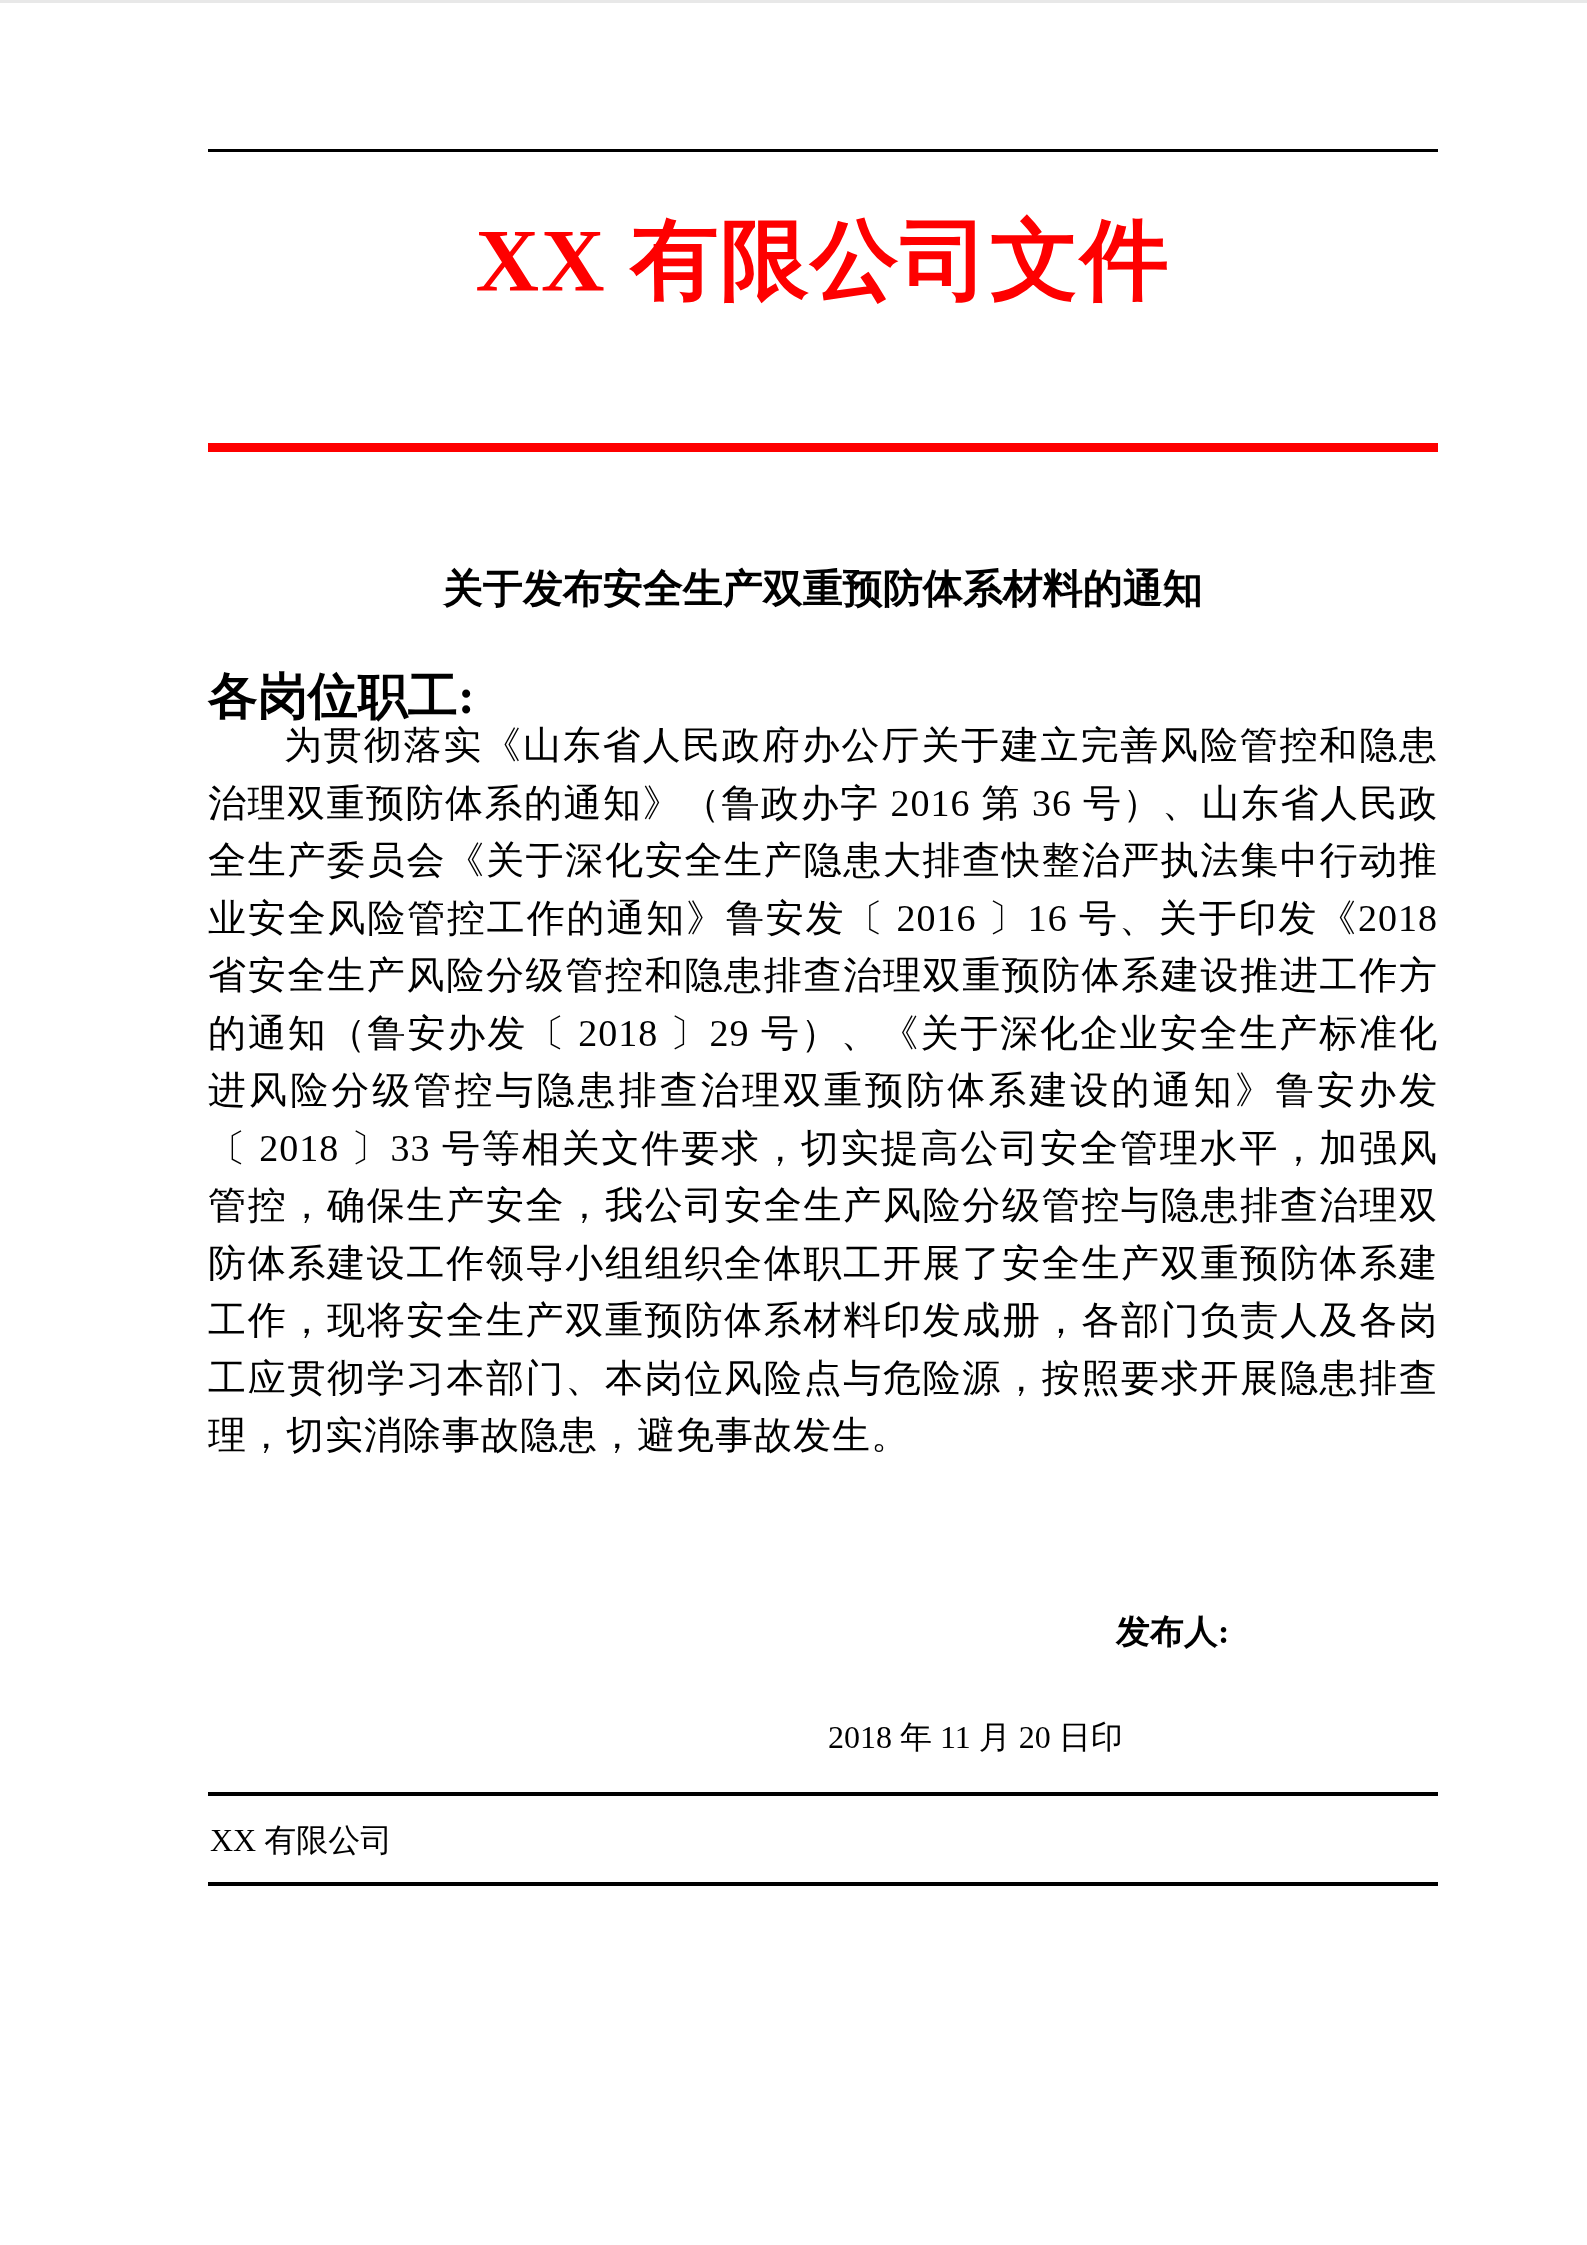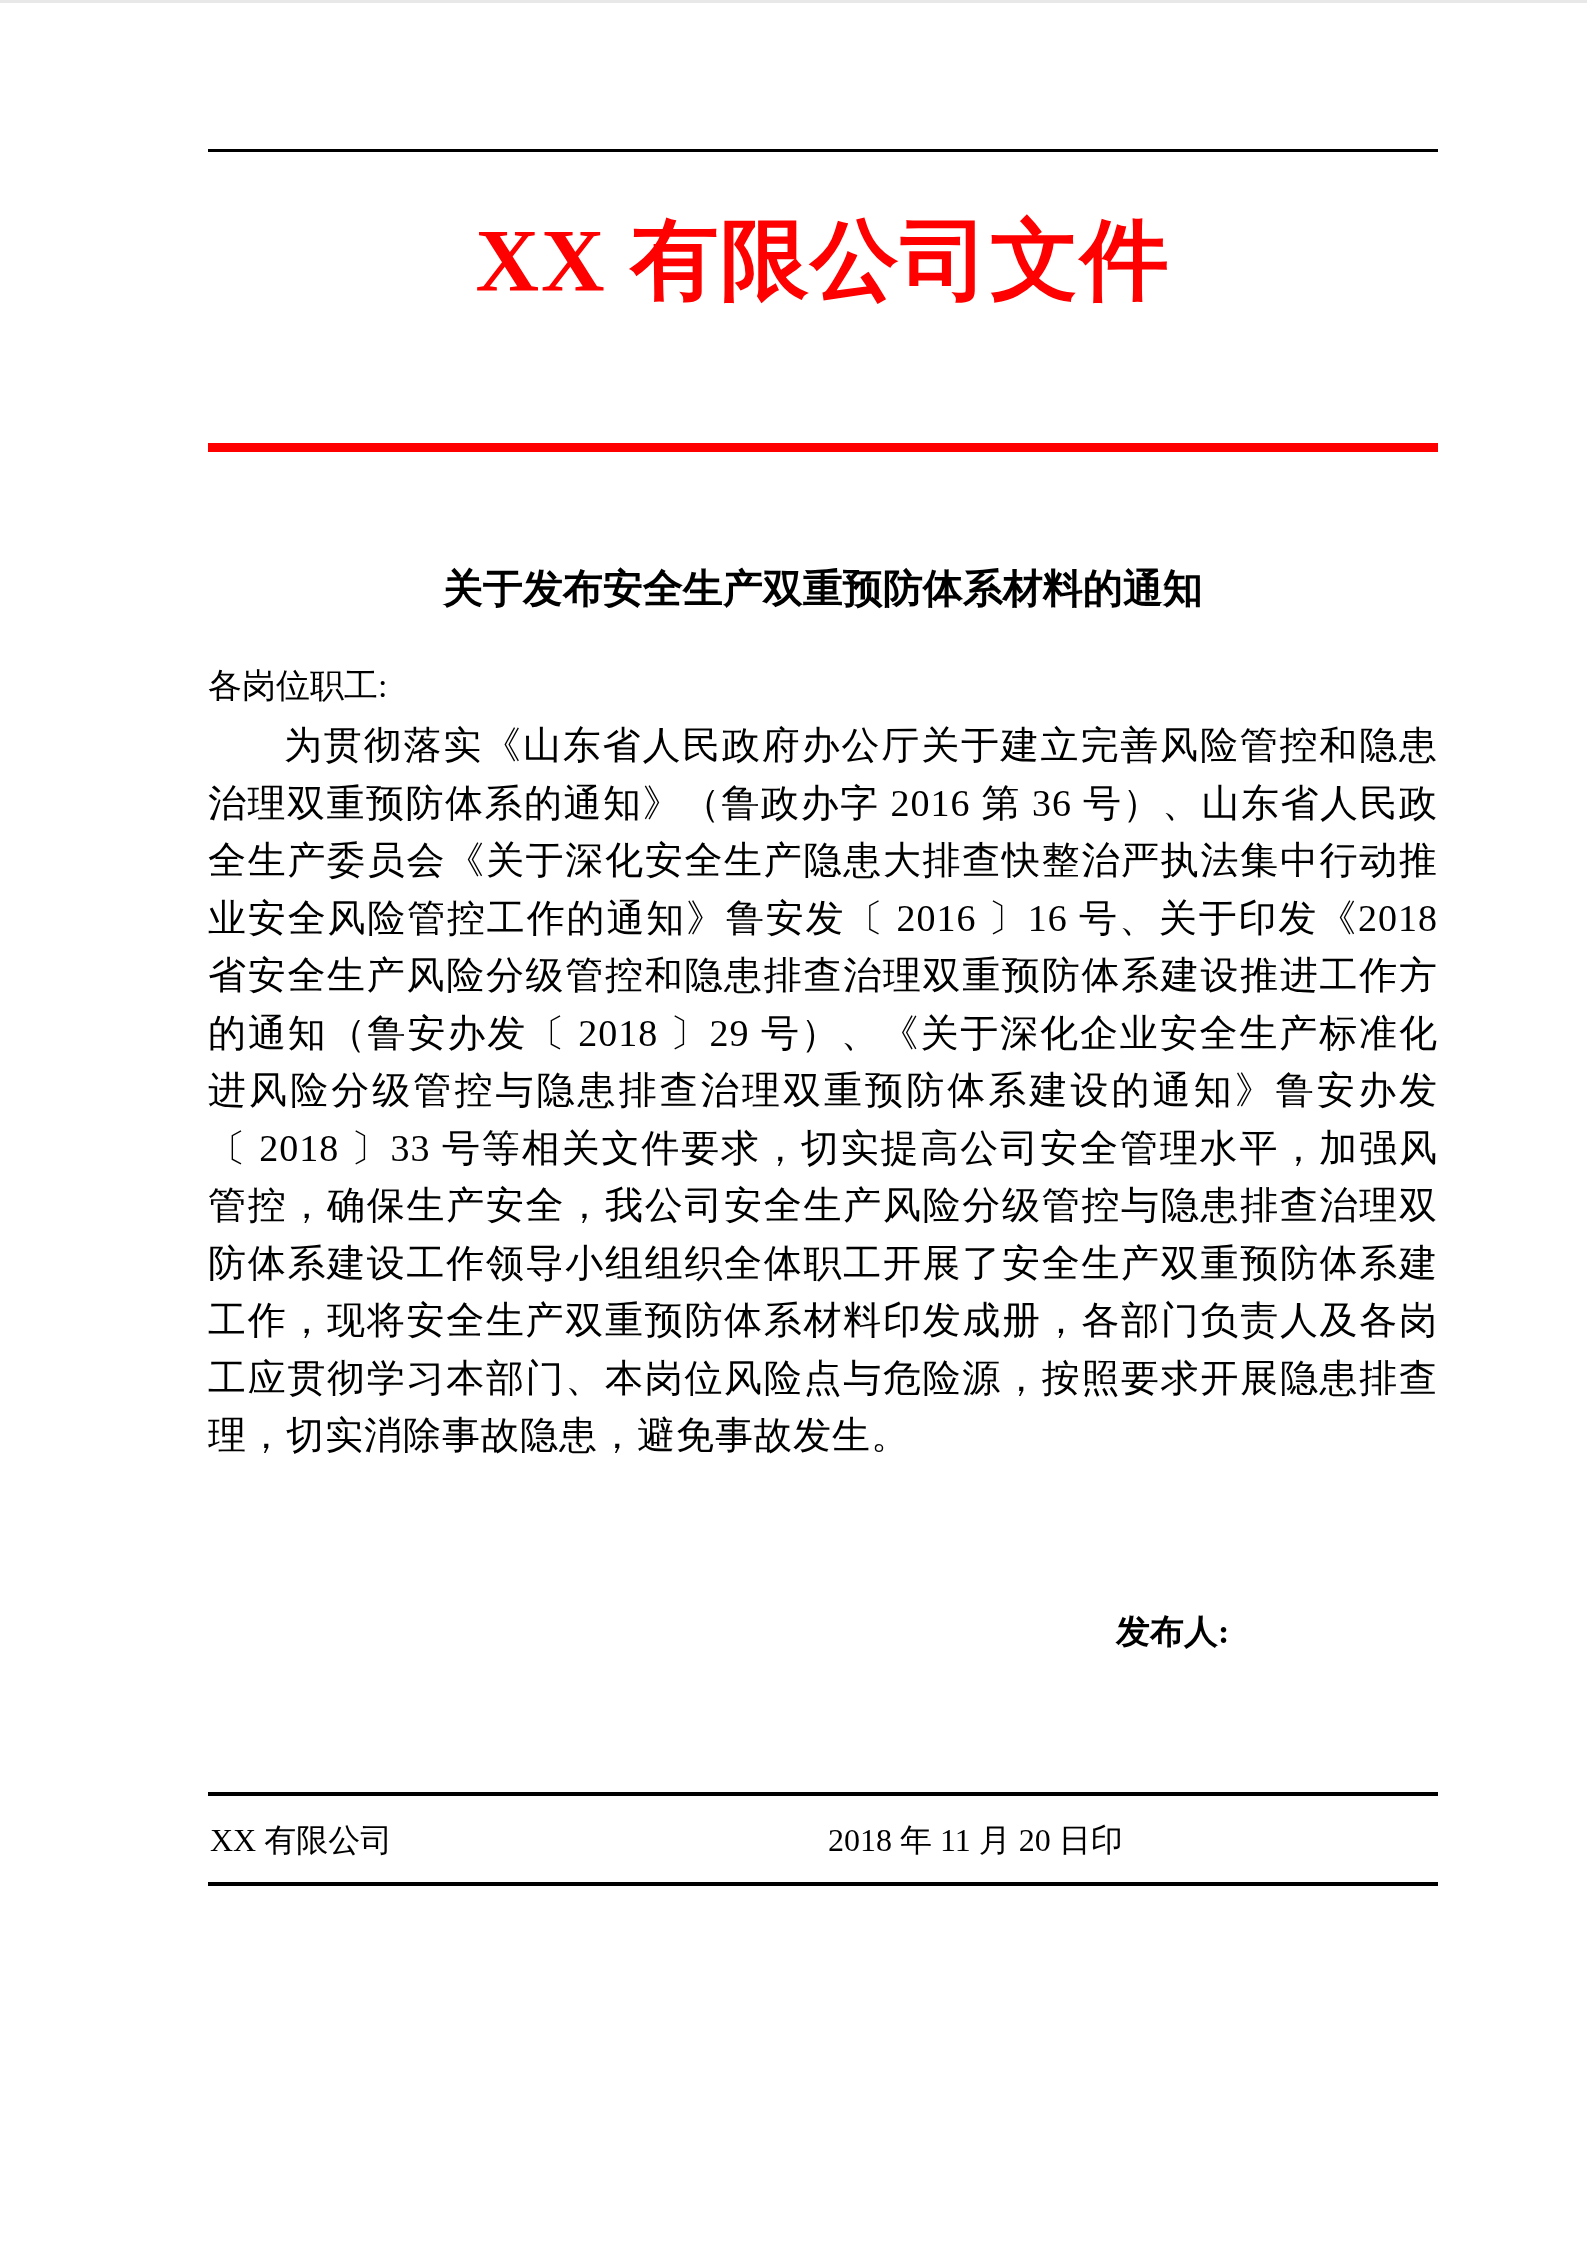--- a/index.html
+++ b/index.html
@@ -27,21 +27,21 @@
   .doc-number{
     position:absolute;left:208px;top:384px;width:1230px;
     text-align:center;font-size:32px;white-space:nowrap;
   }
   .doc-title{
     position:absolute;left:208px;top:558px;width:1230px;
     text-align:center;font-size:40px;font-weight:bold;white-space:nowrap;
   }
   .addressee{
     position:absolute;left:208px;top:660px;
-    font-size:34px;font-weight:normal;text-align:right;
+    font-size:50px;font-weight:bold;text-align:right;
   }
   .body-text{
     position:absolute;left:208px;top:714px;width:1230px;
     font-size:38px;line-height:57.5px;letter-spacing:1px;
   }
   .body-line{
     text-align:justify;
     text-align-last:justify;
     height:57.5px;overflow:hidden;white-space:normal;
   }
@@ -49,21 +49,21 @@
   .body-line.last{text-align-last:left;}
   .publisher{
     position:absolute;left:1116px;top:1606px;
     font-size:34px;font-weight:bold;
   }
   .footer-company{
     position:absolute;left:210px;top:1816px;
     font-size:32px;white-space:nowrap;text-align:center;
   }
   .footer-date{
-    position:absolute;left:828px;top:1816px;
+    position:absolute;left:828px;top:1713px;
     font-size:32px;white-space:nowrap;
   }
 </style>
 </head>
 <body>
 
 <div class="page">
 
   <div class="rule rule-top"></div>
 

